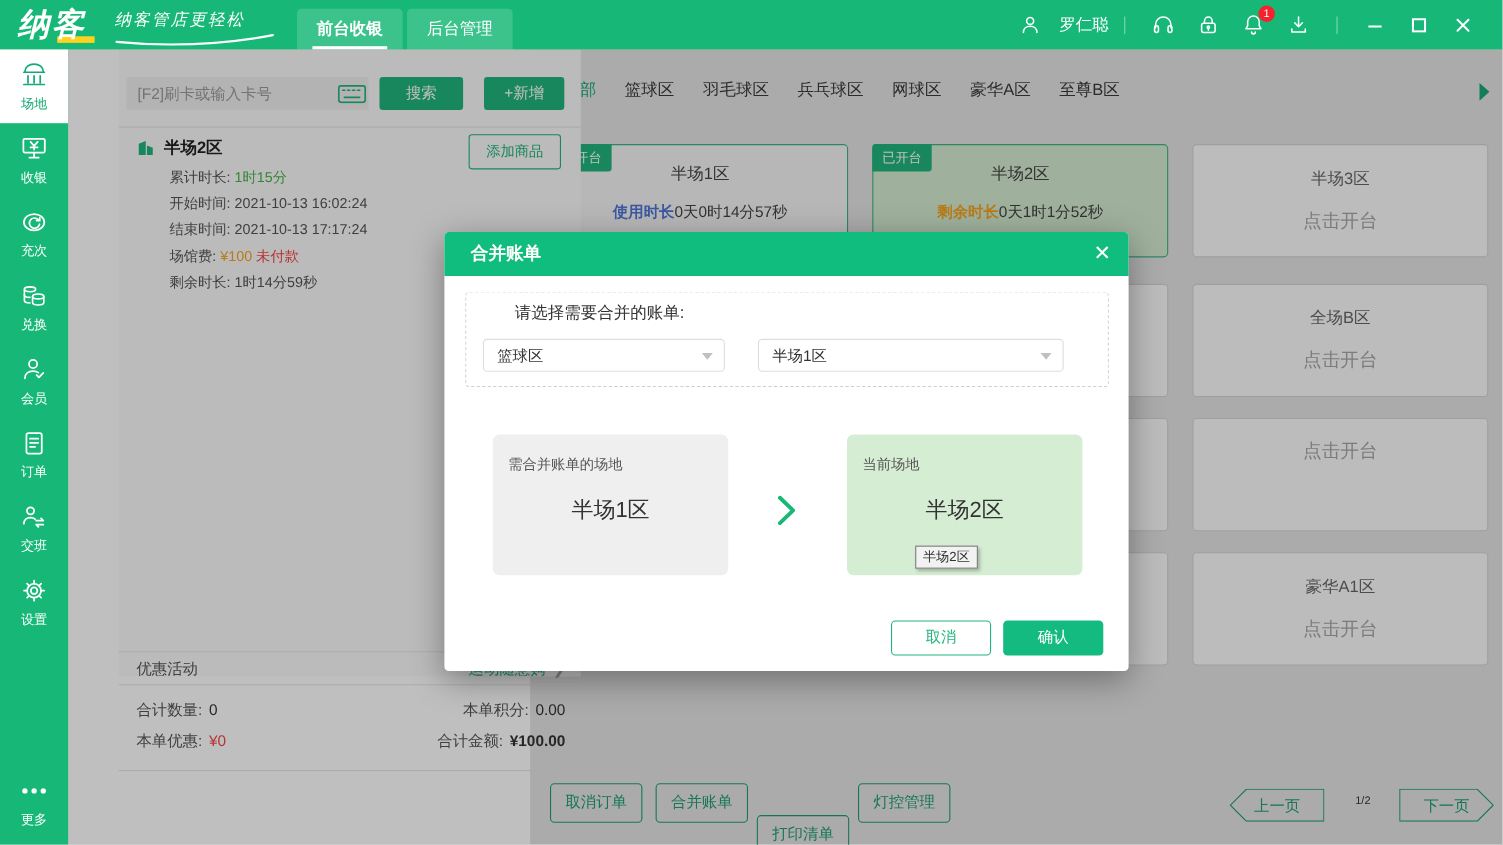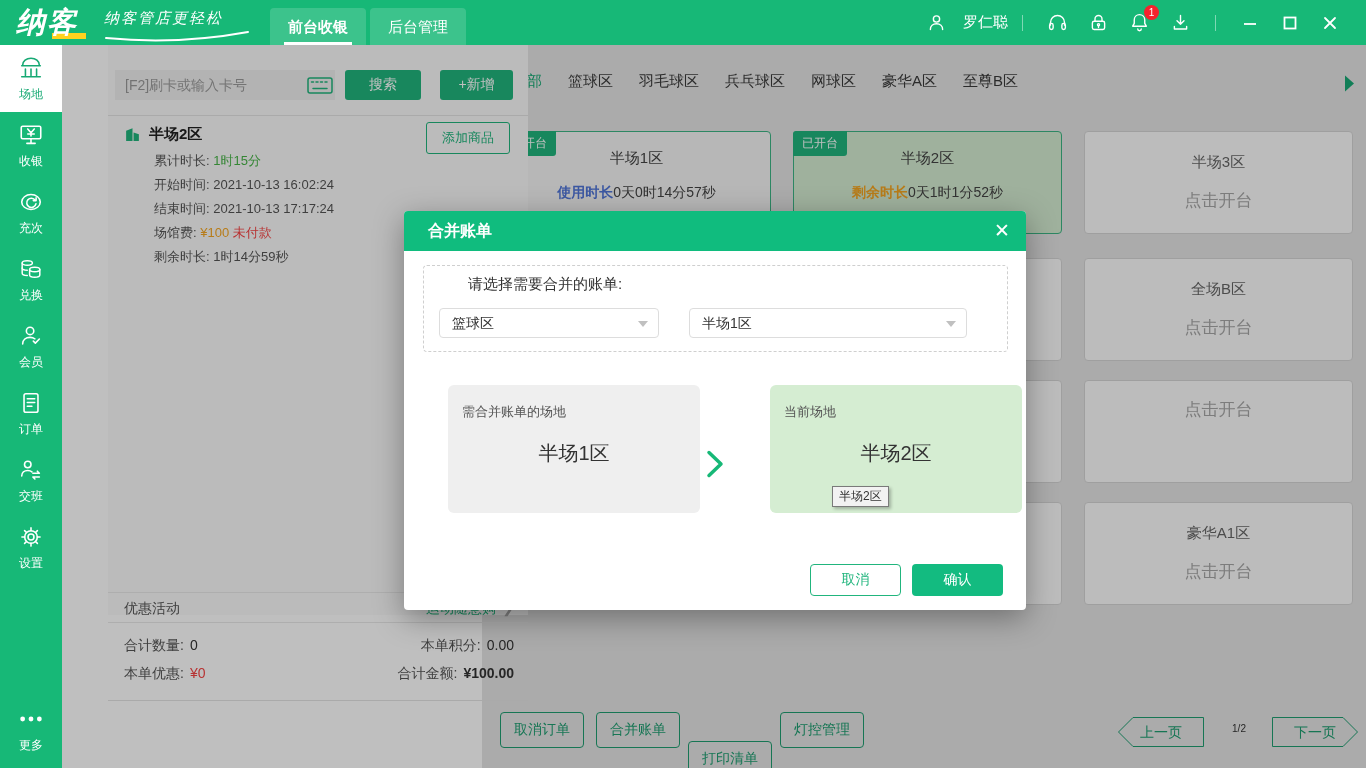--- a/index.html
+++ b/index.html
@@ -84,21 +84,21 @@
   .modal { position:absolute; left:404px; top:211px; width:622px; height:399px; background:#fff; border-radius:4px; box-shadow:0 8px 30px rgba(0,0,0,0.35); z-index:60; }
   .modal-header { height:40px; background:#10bc7e; border-radius:4px 4px 0 0; color:#fff; font-size:16px; font-weight:bold; line-height:40px; padding-left:24px; position:relative; }
   .modal-close { position:absolute; right:16px; top:0; height:40px; line-height:40px; font-size:19px; font-weight:bold; color:#fff; cursor:pointer; }
   .dashed-box { position:absolute; left:19px; top:54px; width:585px; height:87px; border:1px dashed #cfcfcf; border-radius:4px; }
   .m-prompt { position:absolute; left:36px; top:64px; font-size:15px; color:#333;margin-left:28px; }
   .sel { position:absolute; height:30px; border:1px solid #ddd; border-radius:4px; background:#fff; font-size:14px; color:#333; cursor:pointer; }
   .sel .sel-txt { position:absolute; left:12px; top:0; line-height:28px; }
   .sel .chev { position:absolute; right:10px; top:12px; width:0; height:0; border-left:5px solid transparent; border-right:5px solid transparent; border-top:6px solid #c0c0c0; }
   .sel1 { left:35px; top:97px; width:220px; }
   .sel2 { left:285px; top:97px; width:278px; }
-  .mbox { position:absolute; top:174px; width:252px; height:128px; border-radius:6px; }
+  .mbox { position:absolute; top:184px; width:214px; height:128px; border-radius:6px; }
   .mbox.src { left:44px; background:#efefef; }
   .mbox.tgt { left:366px; background:#d5edd2; }
   .mbox-label { position:absolute; left:14px; top:18px; font-size:13px; color:#555; }
   .mbox-value { position:absolute; left:0; width:100%; top:55px; text-align:center; font-size:20px; color:#333; }
   .merge-chev { position:absolute; left:302px; top:239px; }
   .tooltip { position:absolute; left:62px; top:101px; background:#f2f2f2; border:1px solid #7a7a7a; font-size:12px; color:#333; padding:1px 6px; box-shadow:2px 2px 3px rgba(0,0,0,0.25); white-space:nowrap; }
   .m-cancel { position:absolute; left:406px; top:353px; width:91px; height:32px; border:1px solid #21b57d; color:#21b57d; background:#fff; border-radius:4px; font-size:14px; font-family:inherit; cursor:pointer; }
   .m-confirm { position:absolute; left:508px; top:353px; width:91px; height:32px; background:#13bb80; color:#fff; border:none; border-radius:4px; font-size:14px; font-family:inherit; cursor:pointer; }
 </style>
 </head>

